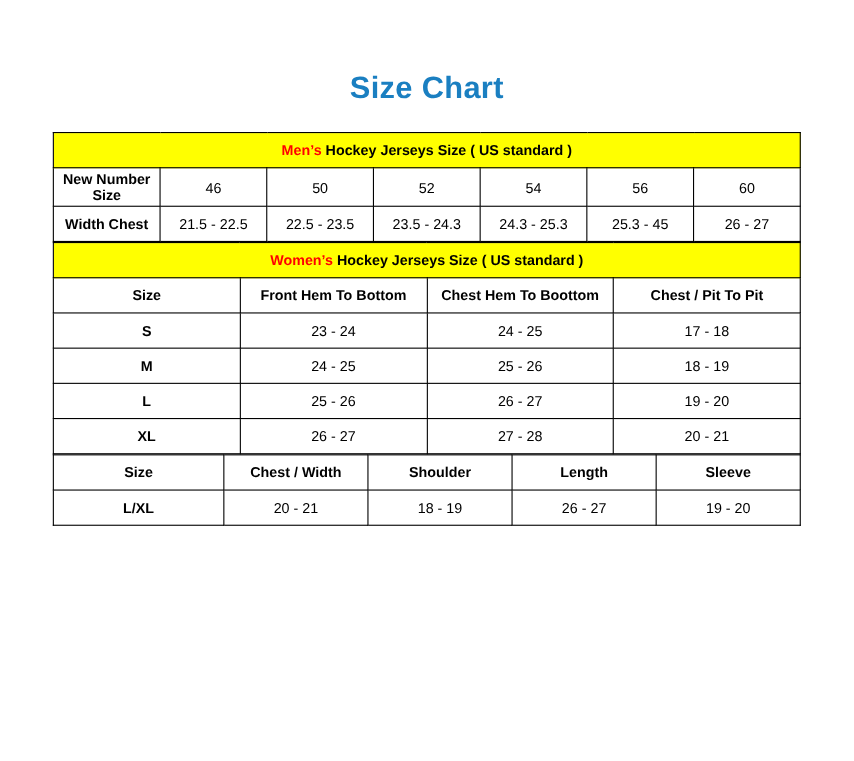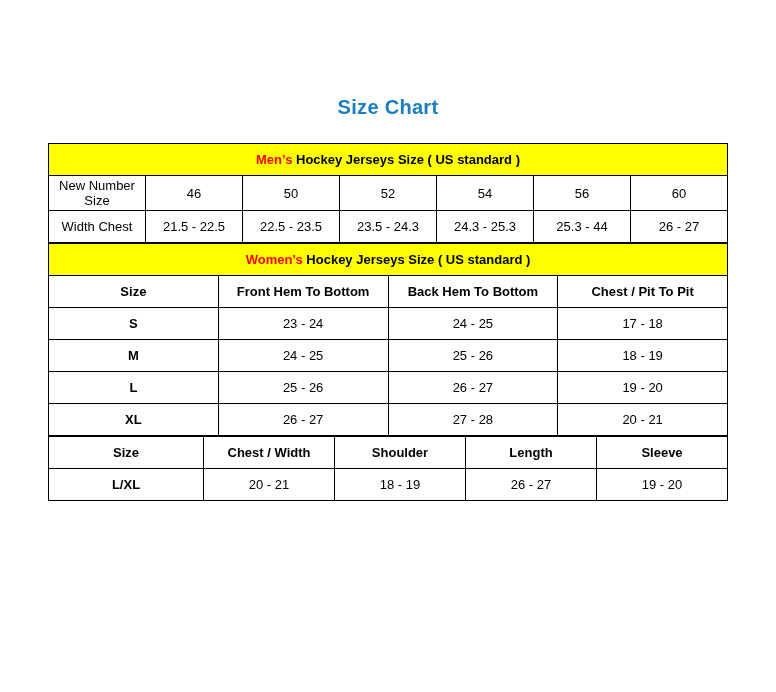--- a/index.html
+++ b/index.html
@@ -16,26 +16,25 @@
   }
   .page {
     width: 776px;
     height: 692px;
     position: relative;
     box-sizing: border-box;
   }
   .title {
     text-align: center;
     color: #1a7fc1;
-    font-size: 20px;
+    font-size: 28px;
     font-weight: bold;
     padding-top: 64px;
     padding-bottom: 0;
     letter-spacing: 0.3px;
-    margin-top: 32px;
   }
   .chart-wrap {
     margin: 24px auto 0 auto;
     width: 680px;
   }
   table.size-table {
     border-collapse: collapse;
     width: 100%;
     table-layout: fixed;
   }
@@ -53,21 +52,21 @@
     font-size: 15px;
     height: 30px;
   }
   .banner .hl {
     color: #ff0000;
   }
   .hdr {
     font-weight: bold;
   }
   .rowlabel {
-    font-weight: normal;
+    font-weight: bold;
   }
   .boldcell {
     font-weight: bold;
   }
 </style>
 </head>
 <body>
 
 <div class="page">
 
@@ -88,35 +87,35 @@
           <td>54</td>
           <td>56</td>
           <td>60</td>
         </tr>
         <tr>
           <td class="rowlabel">Width Chest</td>
           <td>21.5 - 22.5</td>
           <td>22.5 - 23.5</td>
           <td>23.5 - 24.3</td>
           <td>24.3 - 25.3</td>
-          <td>25.3 - 44</td>
+          <td>25.3 - 45</td>
           <td>26 - 27</td>
         </tr>
       </tbody>
     </table>
 
     <table class="size-table">
       <tbody>
         <tr>
           <td class="banner" colspan="4"><span class="hl">Women’s</span><span> Hockey Jerseys Size ( US standard )</span></td>
         </tr>
         <tr>
           <td class="hdr" style="width:150px">Size</td>
           <td class="hdr" style="width:176px">Front Hem To Bottom</td>
-          <td class="hdr" style="width:176px">Back Hem To Bottom</td>
+          <td class="hdr" style="width:176px">Chest Hem To Boottom</td>
           <td class="hdr">Chest / Pit To Pit</td>
         </tr>
         <tr>
           <td class="boldcell">S</td>
           <td>23 - 24</td>
           <td>24 - 25</td>
           <td>17 - 18</td>
         </tr>
         <tr>
           <td class="boldcell">M</td>

